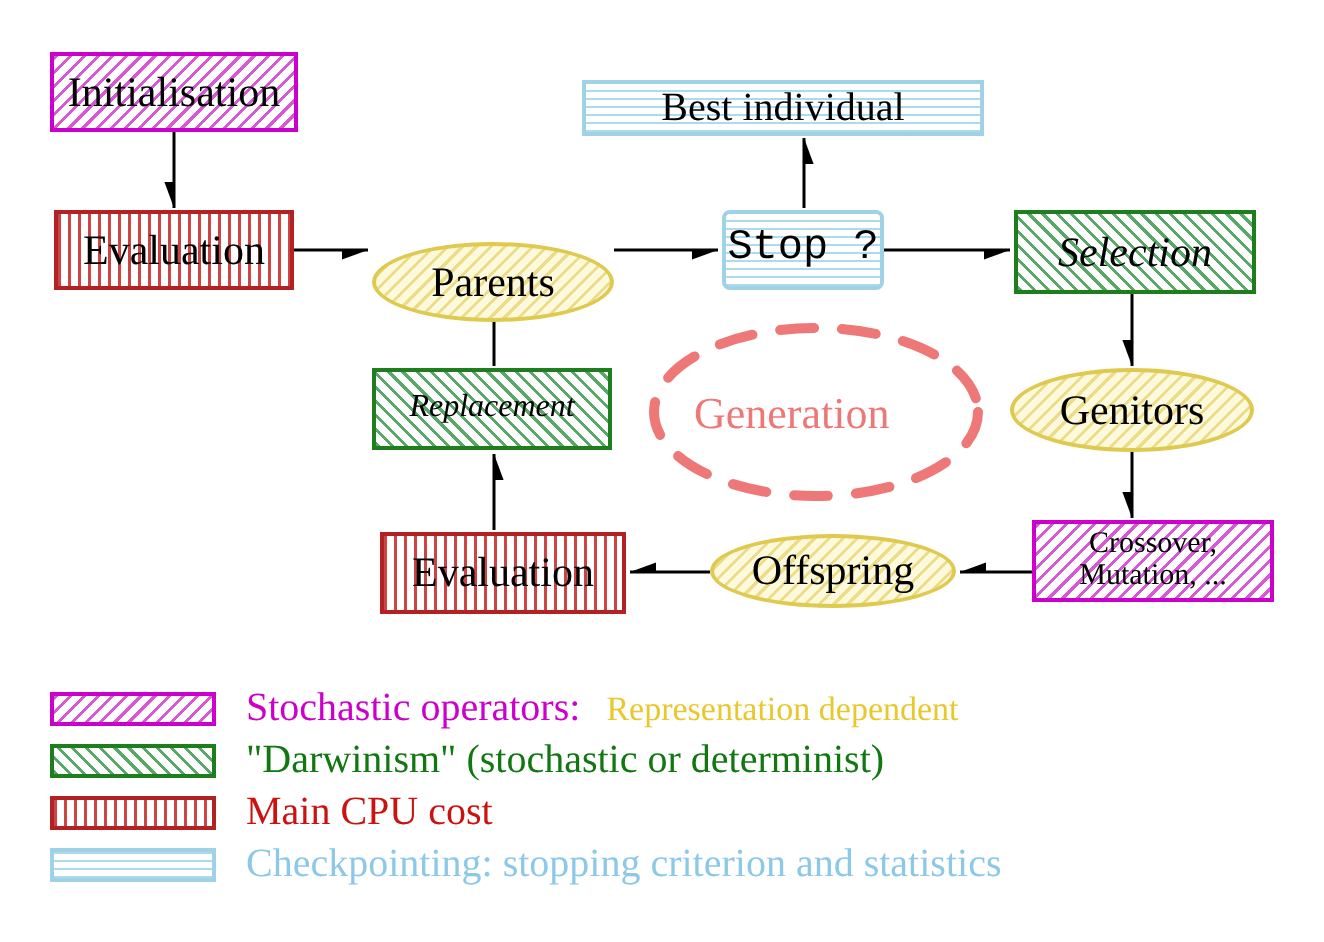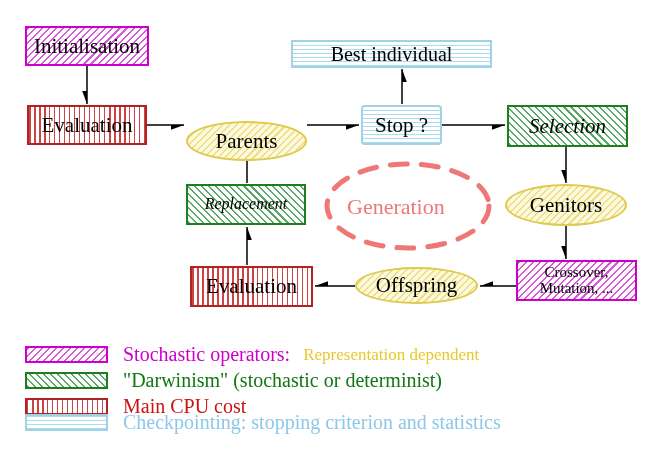--- a/index.html
+++ b/index.html
@@ -39,21 +39,21 @@
   .lines-cyan {
     border:2px solid var(--cyan);
     background:repeating-linear-gradient(0deg, var(--cyan-line) 0 1px, transparent 1px 4px);
   }
   
   .ellipse-gold {
     border:2px solid var(--gold);
     border-radius:50%;
     background:repeating-linear-gradient(135deg, var(--gold-line) 0 1.5px, var(--cream) 1.5px 5px);
   }
-  .rounded { border-radius:4px; }
+  .rounded { border-radius:4px;font-family:Liberation Mono, monospace; }
   .small-text { font-size:15px; }
   #arrow-layer {
     position:absolute; left:0; top:0; width:662px; height:471px;
     pointer-events:none;
   }
   .generation-label {
     position:absolute;
     color:var(--salmon);
     font-size:22px;
   }
@@ -129,18 +129,18 @@
   <div class="legend-row" style="top:370px;">
     <div class="swatch hatch-green"></div>
     <span class="legend-text" style="color: rgb(17, 119, 17);">"Darwinism" (stochastic or determinist)</span>
   </div>
 
   <div class="legend-row" style="top:396px;justify-content:flex-end;">
     <div class="swatch stripes-red"></div>
     <span class="legend-text" style="color: rgb(204, 17, 17);">Main CPU cost</span>
   </div>
 
-  <div class="legend-row" style="top:412px;">
+  <div class="legend-row" style="top:422px;">
     <div class="swatch lines-cyan"></div>
     <span class="legend-text" style="color: rgb(140, 200, 232);">Checkpointing: stopping criterion and statistics</span>
   </div>
 
 </div>
 
 </body></html>

